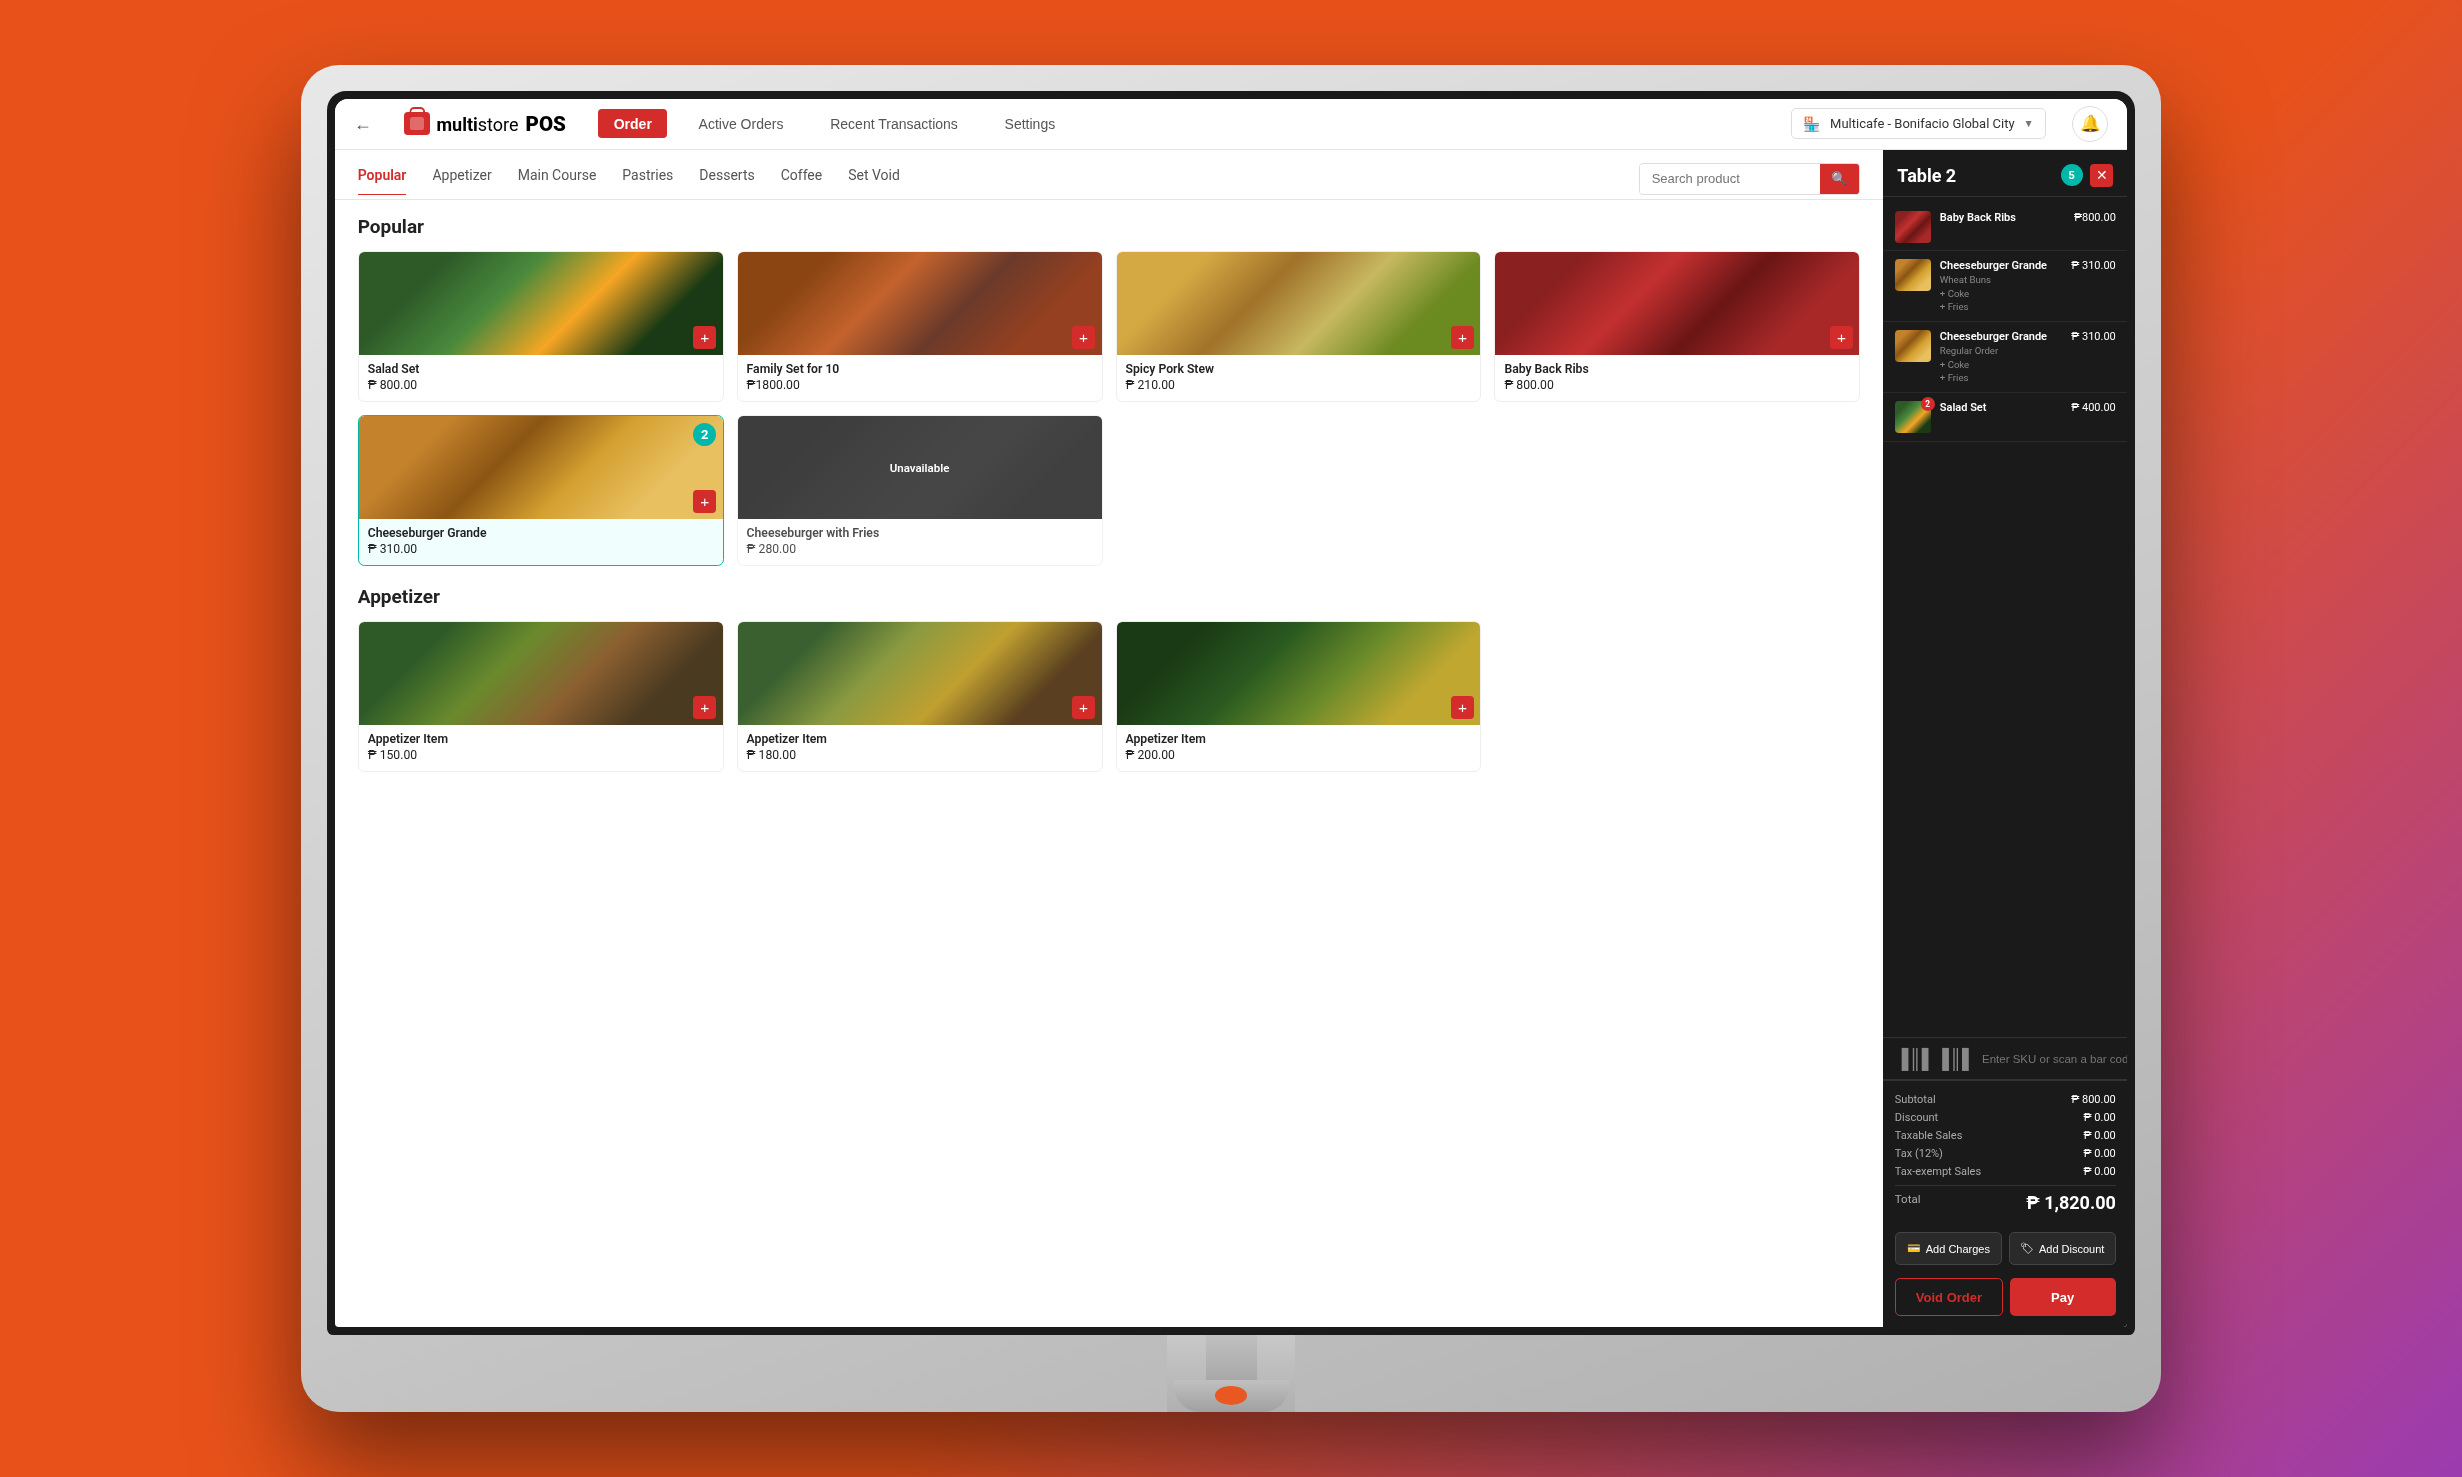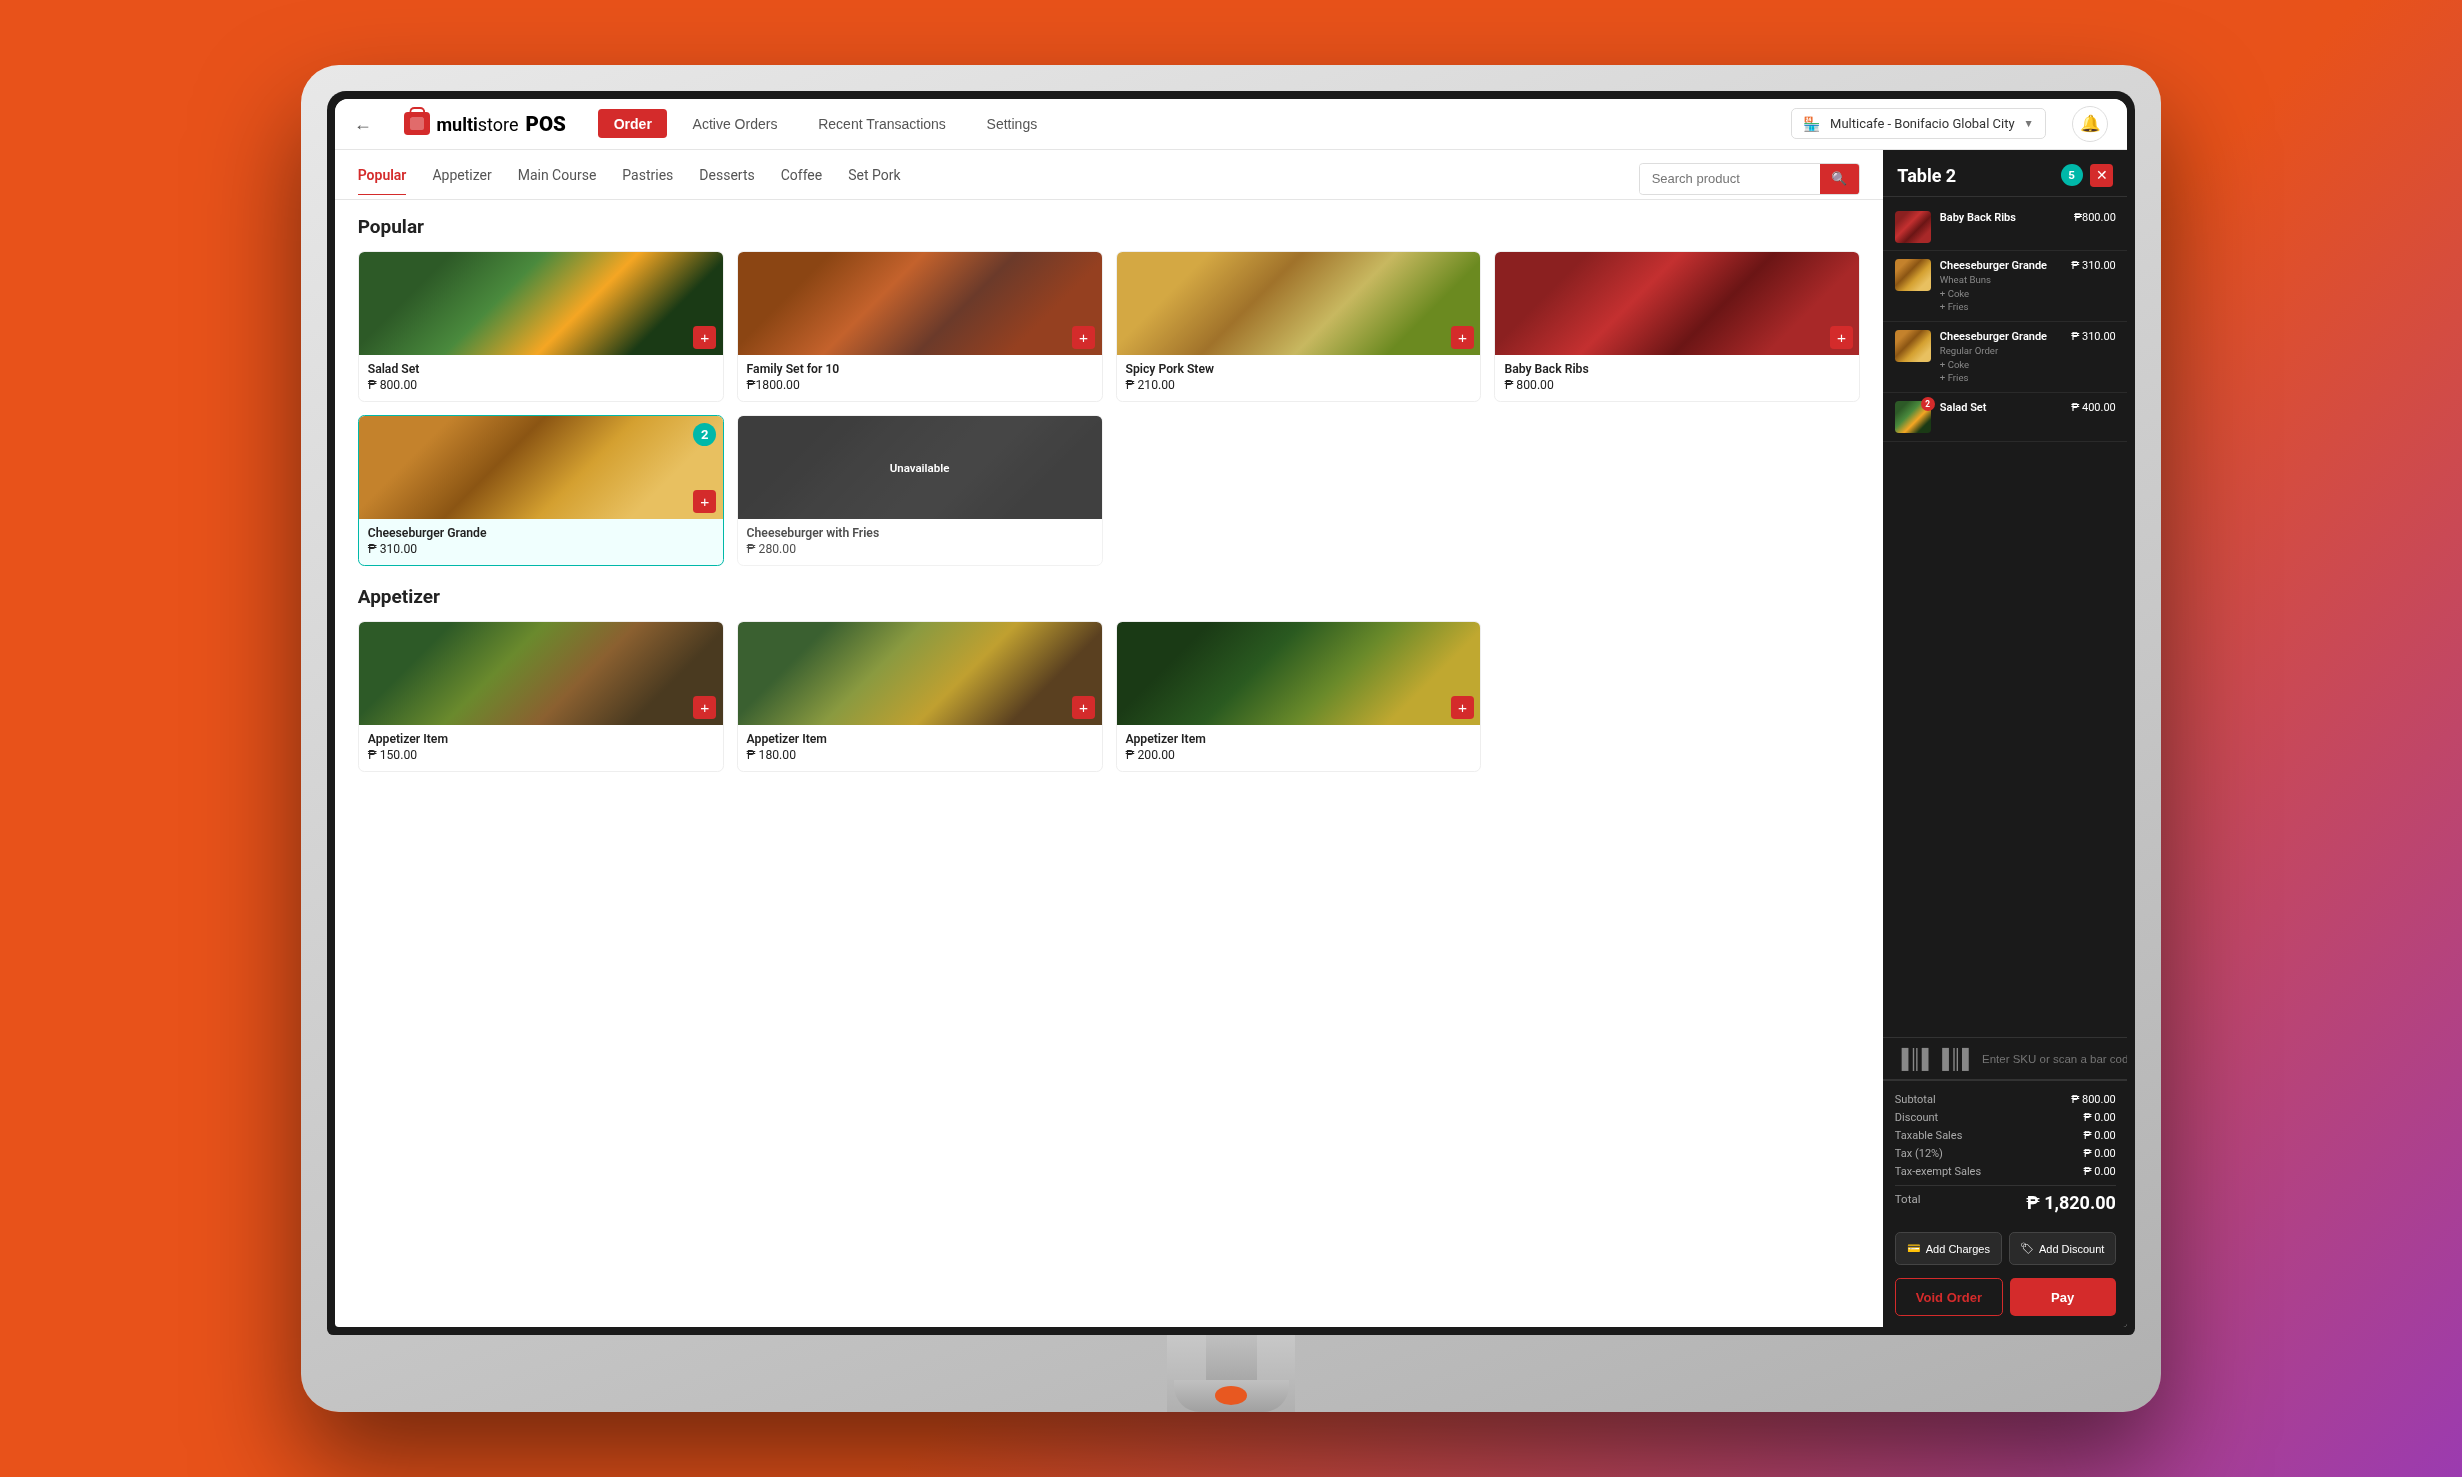--- a/index.html
+++ b/index.html
@@ -137,21 +137,21 @@
       border-radius: 1.9px;
     }
 
     .logo-text {
       font-size: 18px;
       font-weight: 400;
     }
 
     .nav-tabs {
       display: flex;
-      gap: 10px;
+      gap: 16px;
       margin-left: 6.4px;
     }
 
     .nav-tab {
       padding: 6.4px 15.4px;
       font-size: 14px;
       cursor: pointer;
       border-radius: 3.8px;
       color: #555;
       border: none;
@@ -671,21 +671,21 @@
 
         <div class="content-area">
 
           <div class="category-tabs">
             <span class="category-tab active">Popular</span>
             <span class="category-tab">Appetizer</span>
             <span class="category-tab">Main Course</span>
             <span class="category-tab">Pastries</span>
             <span class="category-tab">Desserts</span>
             <span class="category-tab">Coffee</span>
-            <span class="category-tab">Set Pork</span>
+            <span class="category-tab">Set Void</span>
 
             <div class="search-box">
               <input class="search-input" type="text" placeholder="Search product" style="">
               <button class="search-btn">🔍</button>
             </div>
           </div>
 
           <div class="products-area">
 
             <div class="section-title">Popular</div>

